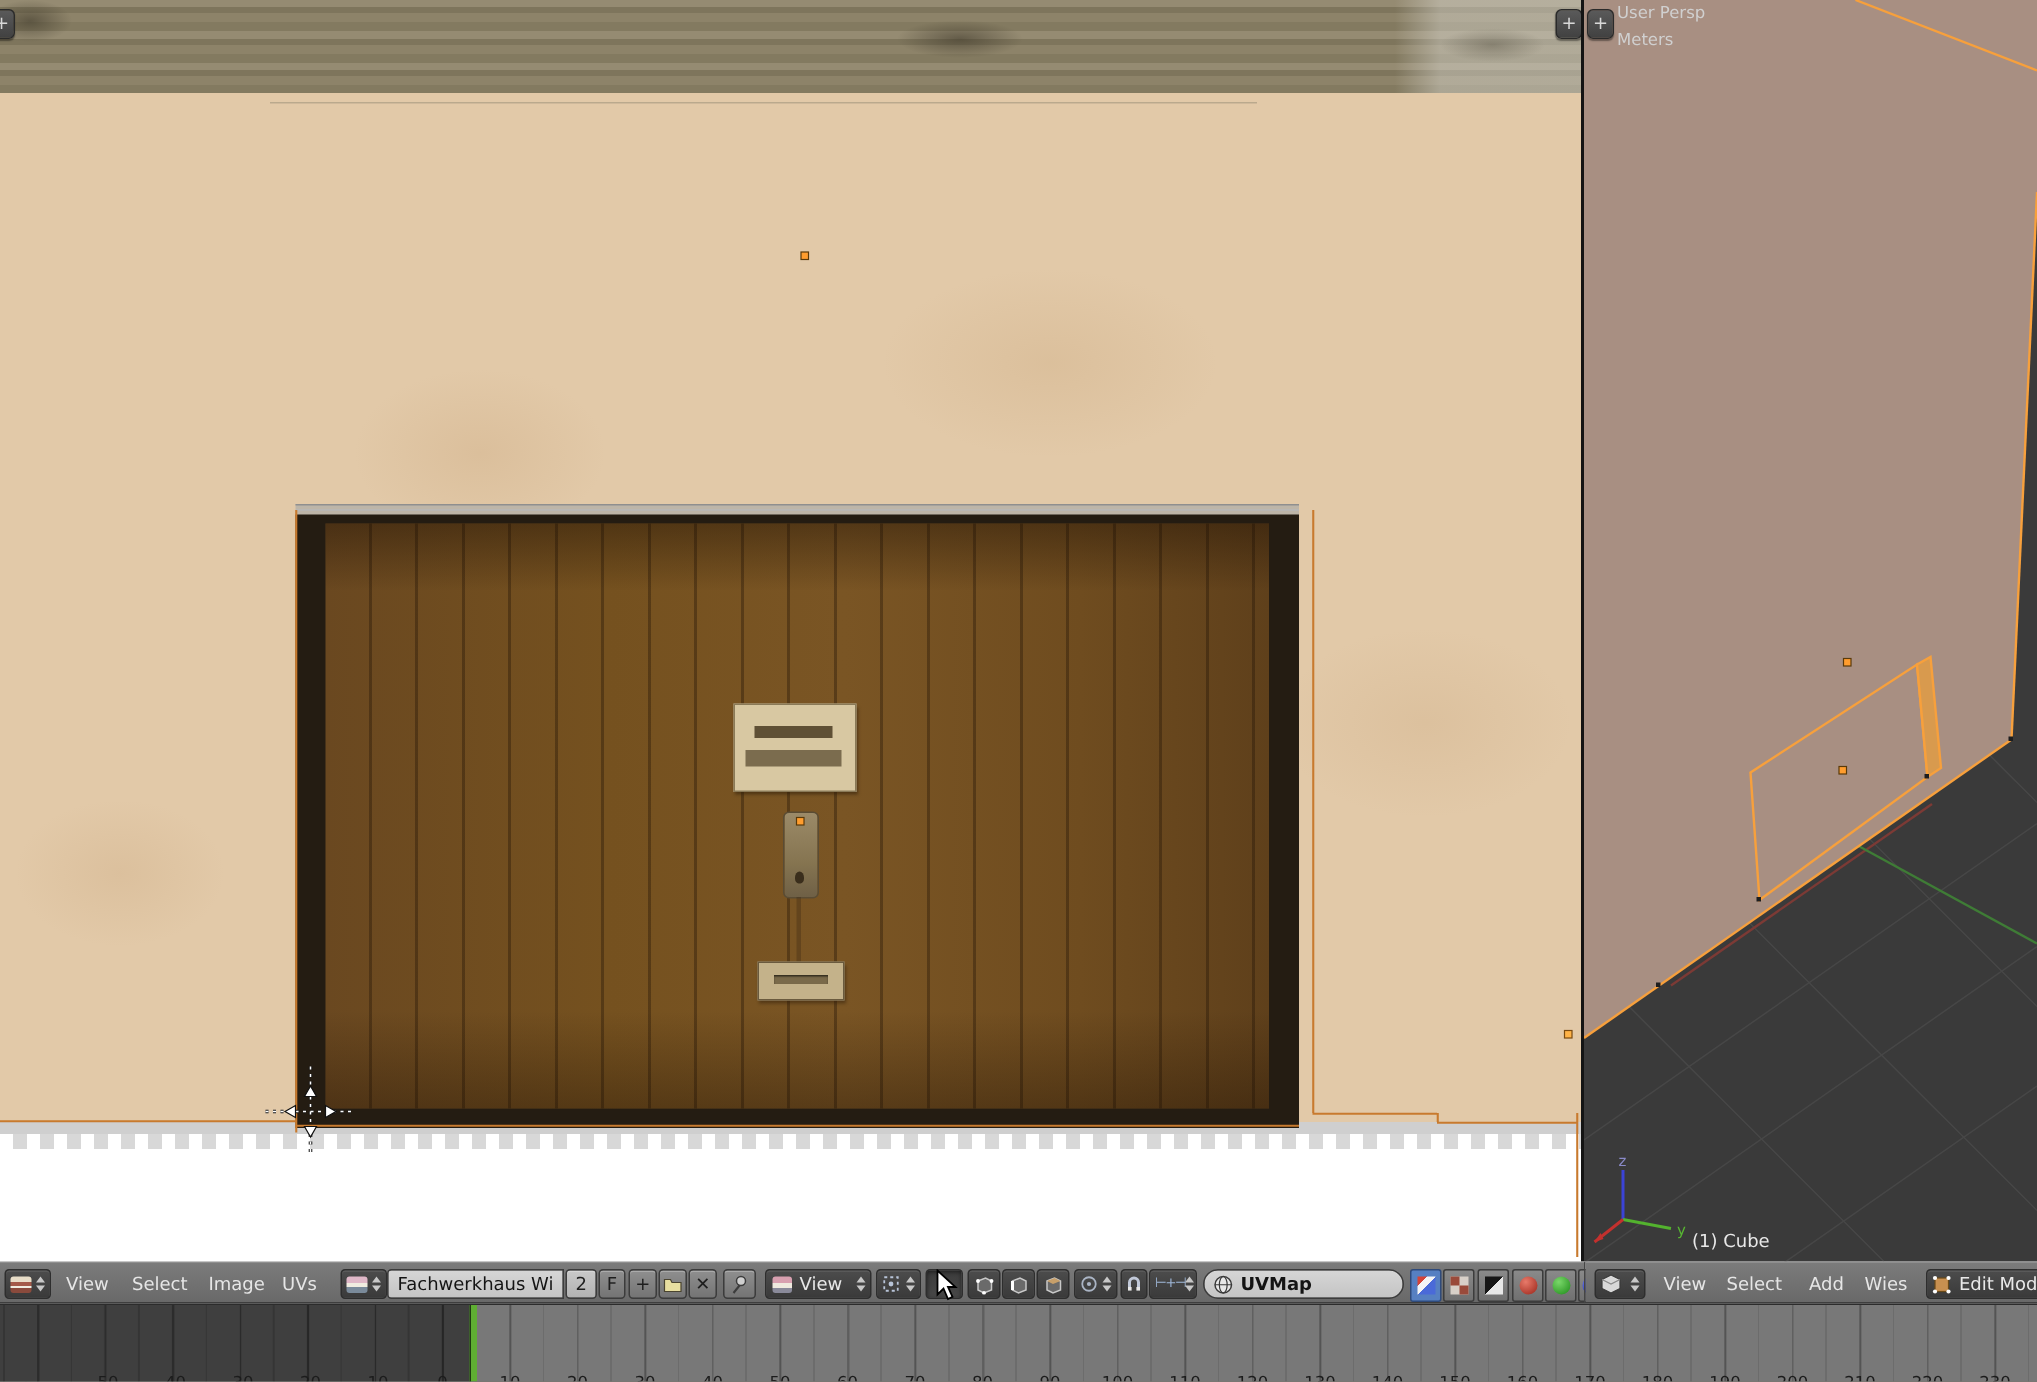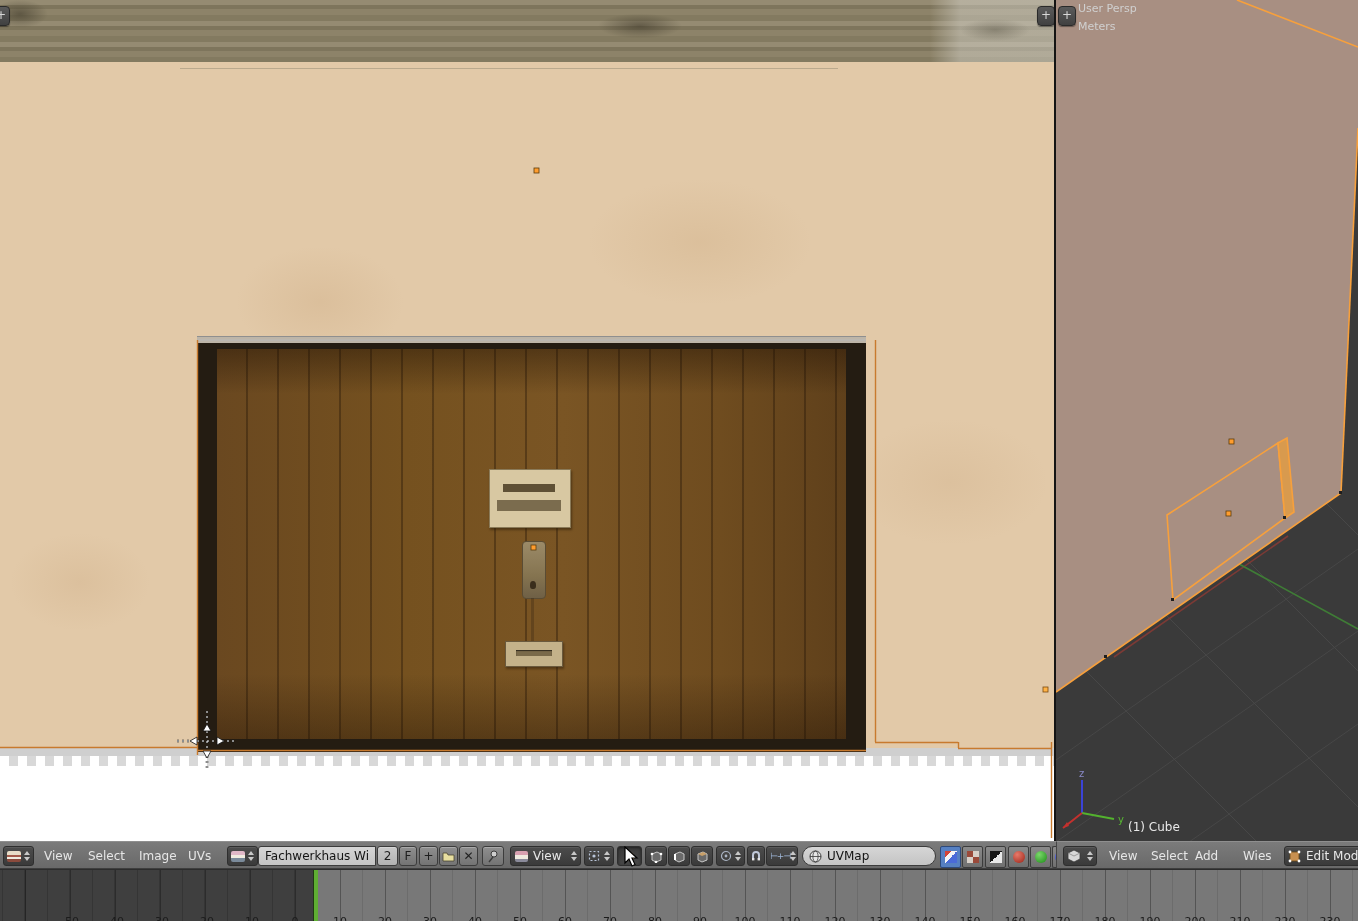--- a/index.html
+++ b/index.html
@@ -311,21 +311,21 @@
           <i class="u"></i>
           <i class="d"></i>
         </span>
     </div>
     <div class="hc field" style="left:802px;width:134px;border-radius:10px;">
       <svg width="13" height="13" viewBox="0 0 13 13">
         <circle cx="6.5" cy="6.5" r="5.5" fill="#e8e8e8" stroke="#3a3a3a" stroke-width="1"></circle>
         <ellipse cx="6.5" cy="6.5" rx="2.6" ry="5.5" fill="none" stroke="#3a3a3a" stroke-width="0.8"></ellipse>
         <line x1="1" y1="6.5" x2="12" y2="6.5" stroke="#3a3a3a" stroke-width="0.8"></line>
       </svg>
-      <span style="margin-left:5px;">UVMap</span>
+      <span style="margin-left:5px;font-weight:bold;">UVMap</span>
     </div>
     <div class="hc" style="left:940px;width:116px;">
       <div class="disp-btn disp-active" style="left:0;">
         <div style="width:12px;height:12px;background:linear-gradient(135deg,#d44438 0 25%,#f5f5f5 25% 50%,#4a6ad8 50% 100%);"></div>
       </div>
       <div class="disp-btn" style="left:22px;">
         <div style="width:12px;height:12px;background:#d8d0c8;position:relative;">
           <div style="position:absolute;width:6px;height:6px;background:#9a4a3a;box-shadow:6px 6px 0 #9a4a3a;"></div>
         </div>
       </div>
@@ -350,21 +350,21 @@
         <polygon points="7,1 13,4 13,10 7,13 1,10 1,4" fill="#d8d8d8" stroke="#3a3a3a" stroke-width="0.8"></polygon>
         <polyline points="1,4 7,7 13,4 M7,7 7,13" fill="none" stroke="#8a8a8a" stroke-width="0.8"></polyline>
       </svg>
       <span class="updown">
           <i class="u"></i>
           <i class="d"></i>
         </span>
     </div>
     <span class="menu" style="left:52px;">View</span>
     <span class="menu" style="left:94px;">Select</span>
-    <span class="menu" style="left:138px;text-align:right;">Add</span>
+    <span class="menu" style="left:149px;text-align:right;">Add</span>
     <span class="menu" style="left:186px;">Wies</span>
     <div class="hc dd" style="left:227px;width:90px;">
       <svg width="13" height="13" viewBox="0 0 13 13" style="margin-left:3px;flex-shrink:0;">
         <rect x="2" y="2" width="9" height="9" fill="#c89050" stroke="#6a4a18" stroke-width="0.8"></rect>
         <circle cx="2" cy="2" r="1.4" fill="#fff"></circle>
           <circle cx="11" cy="2" r="1.4" fill="#fff"></circle>
         <circle cx="2" cy="11" r="1.4" fill="#fff"></circle>
           <circle cx="11" cy="11" r="1.4" fill="#fff"></circle>
       </svg>
       <span style="margin-left:5px;white-space:nowrap;">Edit Mode</span>

